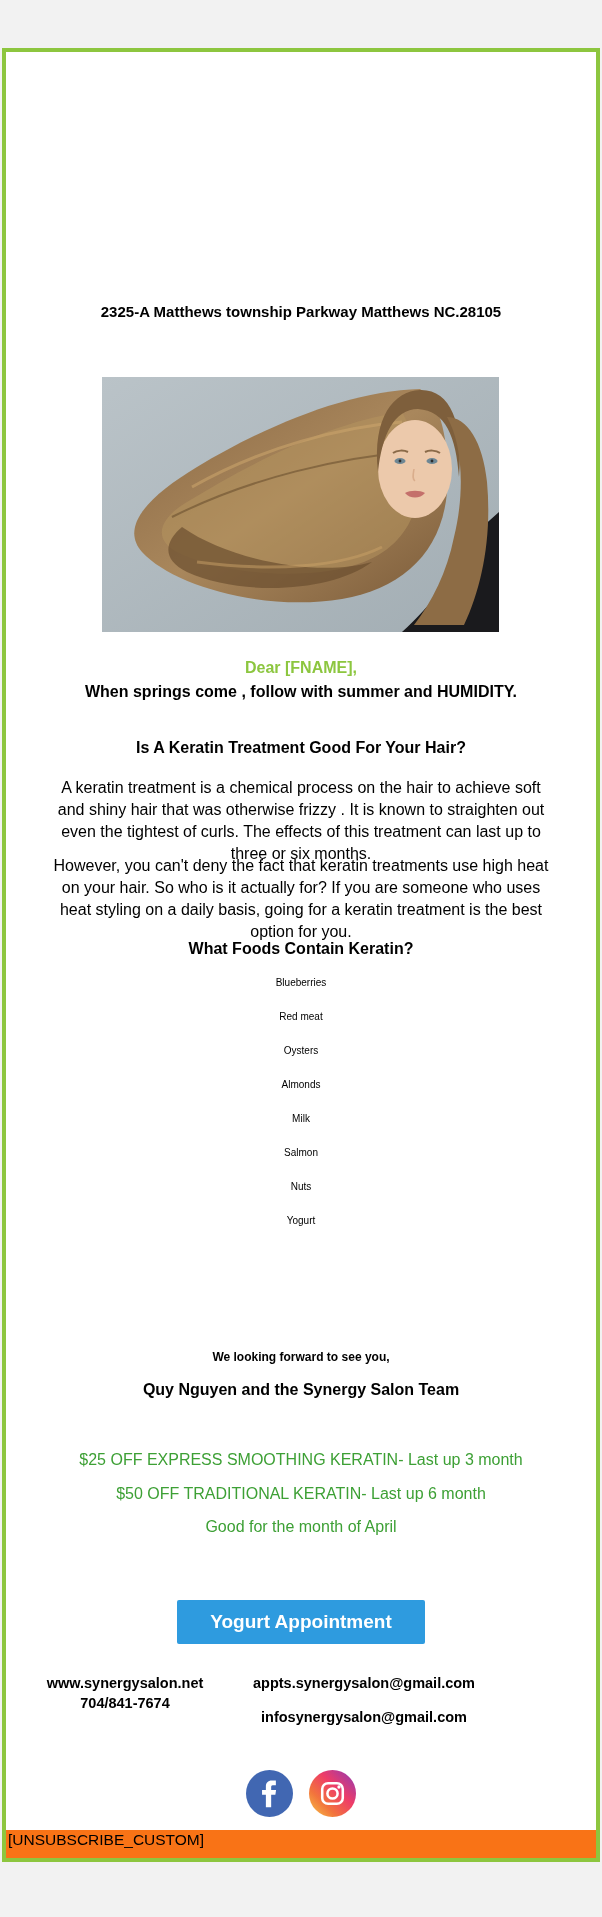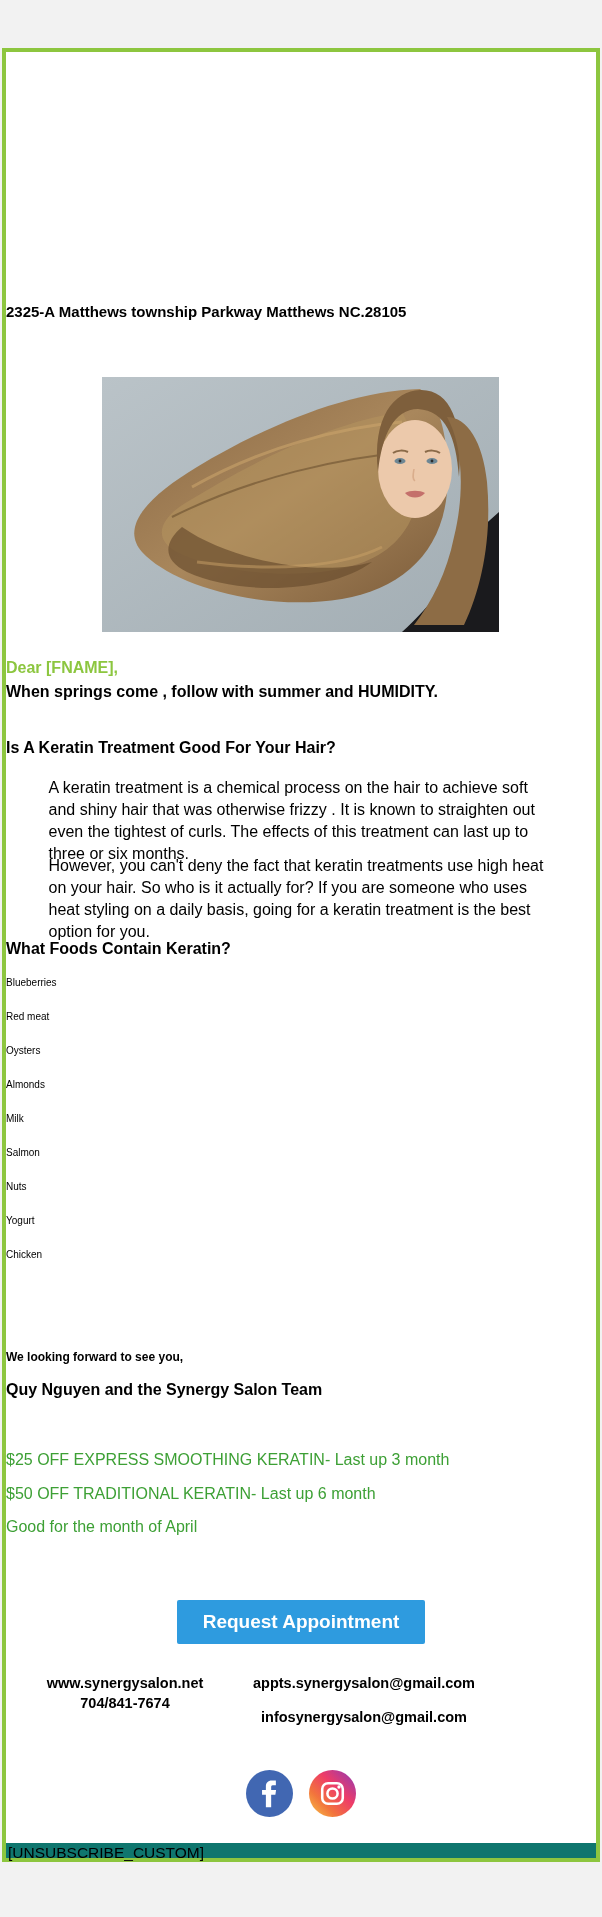--- a/index.html
+++ b/index.html
@@ -13,21 +13,21 @@
     position:relative;
   }
   .email-box {
     position:relative;
     margin:48px 2px 0 2px;
     width:598px;
     height:1814px;
     background:#ffffff;
     border:4px solid #8dc63f;
   }
-  .abs { position:absolute; left:0; right:0; text-align:left; }
+  .abs { position:absolute; left:0; right:0; text-align:center; }
   .address { top:250px; font-size:15px; font-weight:bold; line-height:20px; }
   .hero { position:absolute; top:325px; left:96px; width:397px; height:255px; }
   .greet-dear { top:605px; font-size:16px; font-weight:bold; line-height:22px; color:#8cc63f; }
   .greet-line { top:629px; font-size:16px; font-weight:bold; line-height:22px; }
   .q1 { top:685px; font-size:16px; font-weight:bold; line-height:22px; }
   .para { font-size:16px; line-height:22px; width:505px; left:50%; transform:translateX(-50%); right:auto; }
   .p1 { top:725px; }
   .p2 { top:803px; }
   .q2 { top:887px; font-size:16px; font-weight:bold; line-height:20px; }
   .foods { top:914px; }
@@ -48,22 +48,22 @@
     font-family:"Liberation Sans", sans-serif;
   }
   .contact-col { position:absolute; top:1621px; font-size:14.5px; font-weight:bold; line-height:20px; text-align:center;margin-left:17px; }
   .col1 { left:0; width:204px; }
   .col2 { left:204px; width:274px; }
   .col2 .line2 { margin-top:14px; }
   .social { position:absolute; top:1718px; left:0; right:0; display:flex; justify-content:center; gap:16px; }
   .social a { display:block; width:47px; height:47px; cursor:pointer; }
   .social svg { display:block; width:47px; height:47px; }
   .unsub-bar {
-    position:absolute; left:0; right:0; bottom:0; height:15px;
-    background:#0f766e;
+    position:absolute; left:0; right:0; bottom:0; height:28px;
+    background:#f97316;
     font-size:15.5px; line-height:19px;
     text-align:left; padding-left:2px;
   }
   .unsub-bar a { color:#000; text-decoration:none; cursor:pointer; }
 </style>
 </head>
 <body>
 
 <div class="email-box">
 
@@ -113,31 +113,30 @@
 
   <div class="abs foods">
     <div class="food-item">Blueberries</div>
     <div class="food-item">Red meat</div>
     <div class="food-item">Oysters</div>
     <div class="food-item">Almonds</div>
     <div class="food-item">Milk</div>
     <div class="food-item">Salmon</div>
     <div class="food-item">Nuts</div>
     <div class="food-item">Yogurt</div>
-    <div class="food-item">Chicken</div>
   </div>
 
   <div class="abs signoff1">We looking forward to see you,</div>
   <div class="abs signoff2">Quy Nguyen and the Synergy Salon Team</div>
 
   <div class="abs offer offer1">$25 OFF EXPRESS SMOOTHING KERATIN- Last up 3 month</div>
   <div class="abs offer offer2">$50 OFF TRADITIONAL KERATIN- Last up 6 month</div>
   <div class="abs offer offer3">Good for the month of April</div>
 
-  <button class="cta">Request Appointment</button>
+  <button class="cta">Yogurt Appointment</button>
 
   <div class="contact-col col1">
     <div class="line1">www.synergysalon.net</div>
     <div class="line2">704/841-7674</div>
   </div>
   <div class="contact-col col2">
     <div class="line1">appts.synergysalon@gmail.com</div>
     <div class="line2">infosynergysalon@gmail.com</div>
   </div>
 

